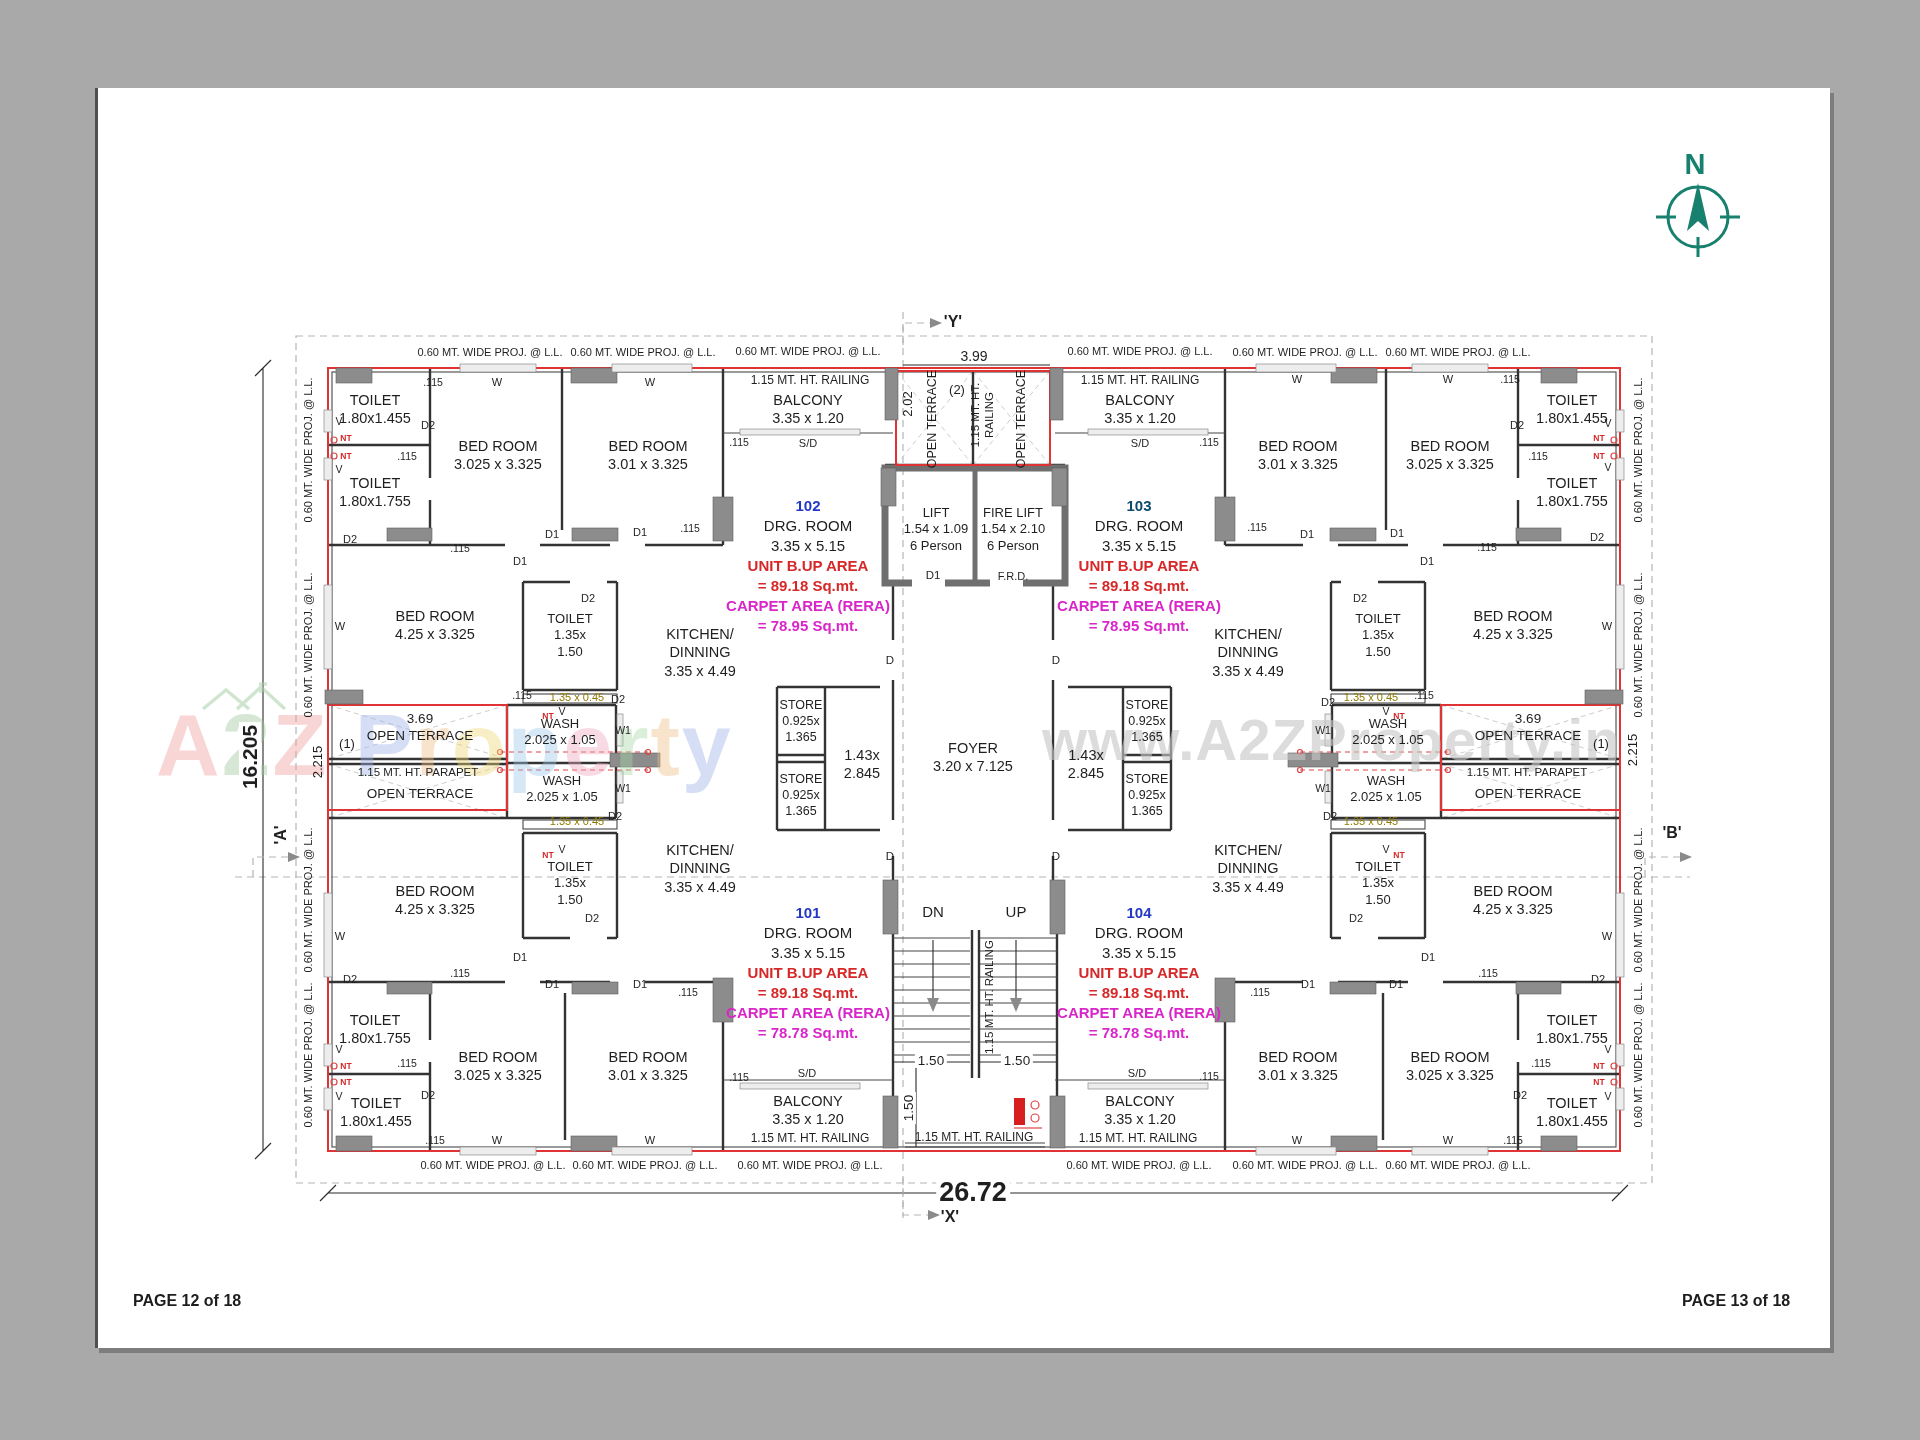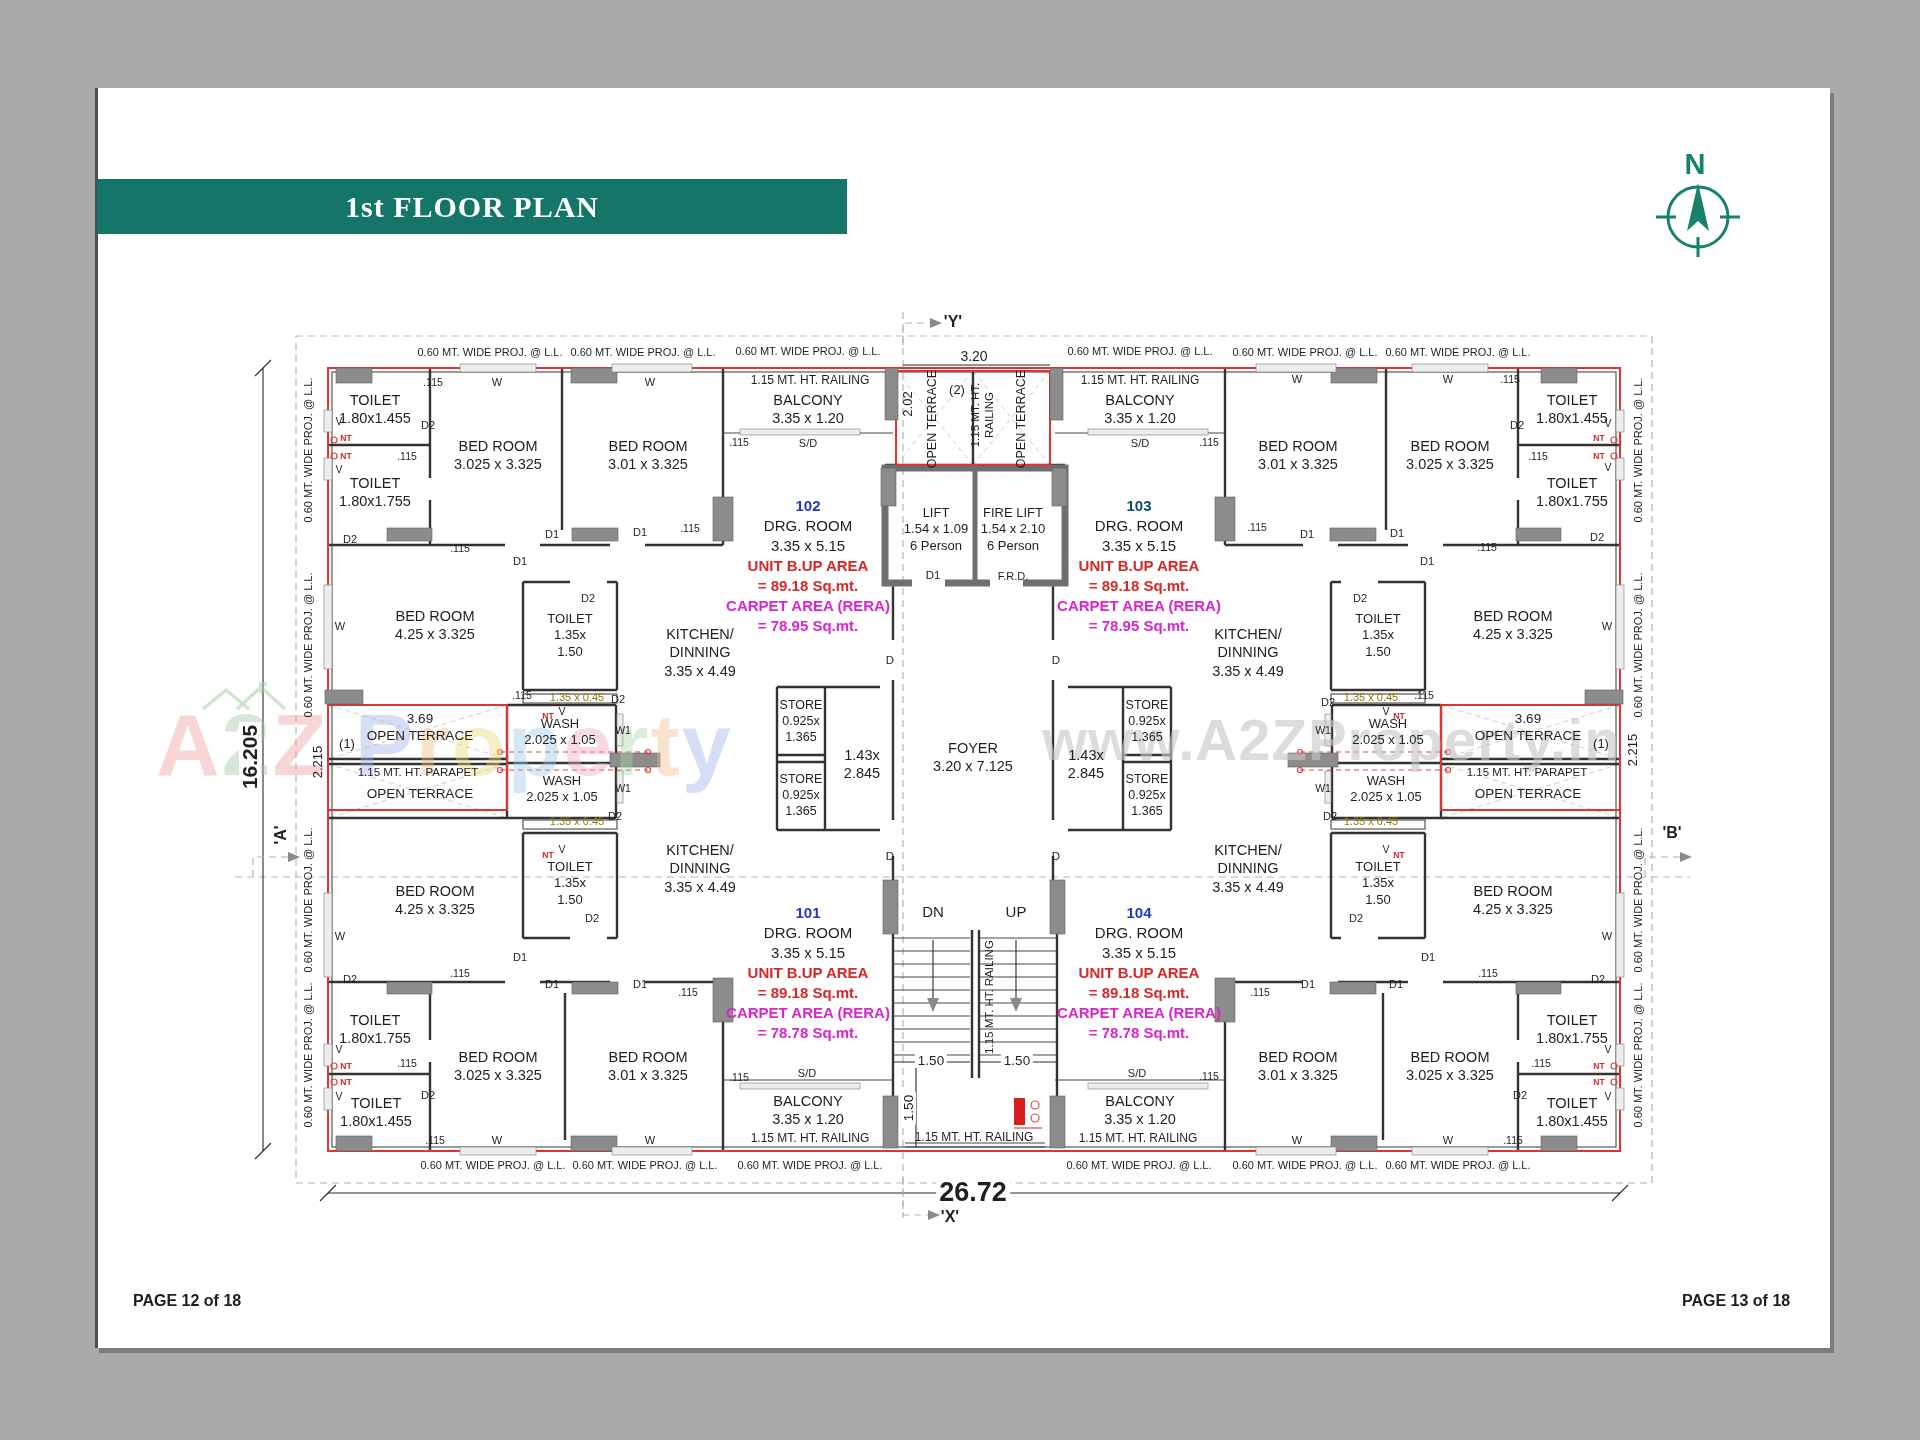--- a/index.html
+++ b/index.html
@@ -43,23 +43,20 @@
   .pageno{position:absolute;top:1292px;font-weight:bold;font-size:16px;color:#1d1d1d;}
   .pageno.l{left:133px}
   .pageno.r{left:1682px}
 </style>
 </head>
 <body>
 
 <div class="stage">
   <div class="page"></div>
 
-  <div class="banner">
-    <span>1st FLOOR PLAN</span>
-  </div>
 
   <svg class="plan" width="1920" height="1440" viewBox="0 0 1920 1440">
 
     <rect class="dash" x="296" y="336" width="1356" height="847"></rect>
 
     <path class="dash" d="M903,312 V1218 M235,877 H1690"></path>
 
     <path class="diag" d="M328,705 L507,759 M507,705 L328,759 M328,764 L507,818 M507,764 L328,818
       M1441,705 L1620,759 M1620,705 L1441,759 M1441,764 L1620,818 M1620,764 L1441,818
       M896,371 L973,465 M973,371 L896,465 M973,371 L1050,465 M1050,371 L973,465"></path>
@@ -387,21 +384,21 @@
       <span class="lbl" style="left: 309px; top: 450px; font-size: 11px; color: rgb(31, 31, 31); transform: translate(-50%, -50%) rotate(-90deg);">0.60 MT. WIDE PROJ. @ L.L.</span>
       <span class="lbl" style="left: 309px; top: 645px; font-size: 11px; color: rgb(31, 31, 31); transform: translate(-50%, -50%) rotate(-90deg);">0.60 MT. WIDE PROJ. @ L.L.</span>
       <span class="lbl" style="left: 309px; top: 900px; font-size: 11px; color: rgb(31, 31, 31); transform: translate(-50%, -50%) rotate(-90deg);">0.60 MT. WIDE PROJ. @ L.L.</span>
       <span class="lbl" style="left: 309px; top: 1055px; font-size: 11px; color: rgb(31, 31, 31); transform: translate(-50%, -50%) rotate(-90deg);">0.60 MT. WIDE PROJ. @ L.L.</span>
       <span class="lbl" style="left: 1639px; top: 450px; font-size: 11px; color: rgb(31, 31, 31); transform: translate(-50%, -50%) rotate(-90deg);">0.60 MT. WIDE PROJ. @ L.L.</span>
       <span class="lbl" style="left: 1639px; top: 645px; font-size: 11px; color: rgb(31, 31, 31); transform: translate(-50%, -50%) rotate(-90deg);">0.60 MT. WIDE PROJ. @ L.L.</span>
       <span class="lbl" style="left: 1639px; top: 900px; font-size: 11px; color: rgb(31, 31, 31); transform: translate(-50%, -50%) rotate(-90deg);">0.60 MT. WIDE PROJ. @ L.L.</span>
       <span class="lbl" style="left: 1639px; top: 1055px; font-size: 11px; color: rgb(31, 31, 31); transform: translate(-50%, -50%) rotate(-90deg);">0.60 MT. WIDE PROJ. @ L.L.</span>
       <span class="lbl b bg" style="left: 250px; top: 757px; font-size: 21px; color: rgb(31, 31, 31); transform: translate(-50%, -50%) rotate(-90deg);">16.205</span>
       <span class="lbl b bg" style="left: 973px; top: 1192px; font-size: 27px; color: rgb(31, 31, 31); transform: translate(-50%, -50%);">26.72</span>
-      <span class="lbl bg" style="left: 974px; top: 356px; font-size: 14px; color: rgb(31, 31, 31); transform: translate(-50%, -50%);">3.20</span>
+      <span class="lbl bg" style="left: 974px; top: 356px; font-size: 14px; color: rgb(31, 31, 31); transform: translate(-50%, -50%);">3.99</span>
       <span class="lbl" style="left: 318px; top: 762px; font-size: 13px; color: rgb(31, 31, 31); transform: translate(-50%, -50%) rotate(-90deg);">2.215</span>
       <span class="lbl" style="left: 1633px; top: 750px; font-size: 13px; color: rgb(31, 31, 31); transform: translate(-50%, -50%) rotate(-90deg);">2.215</span>
       <span class="lbl bg" style="left: 931px; top: 1061px; font-size: 13.5px; color: rgb(31, 31, 31); transform: translate(-50%, -50%);">1.50</span>
       <span class="lbl bg" style="left: 1017px; top: 1061px; font-size: 13.5px; color: rgb(31, 31, 31); transform: translate(-50%, -50%);">1.50</span>
       <span class="lbl bg" style="left: 909px; top: 1108px; font-size: 13.5px; color: rgb(31, 31, 31); transform: translate(-50%, -50%) rotate(-90deg);">1.50</span>
       <span class="lbl b" style="left: 953px; top: 322px; font-size: 16px; color: rgb(31, 31, 31); transform: translate(-50%, -50%);">'Y'</span>
       <span class="lbl b" style="left: 950px; top: 1217px; font-size: 16px; color: rgb(31, 31, 31); transform: translate(-50%, -50%);">'X'</span>
       <span class="lbl b" style="left: 281px; top: 835px; font-size: 16px; color: rgb(31, 31, 31); transform: translate(-50%, -50%) rotate(-90deg);">'A'</span>
       <span class="lbl b" style="left: 1672px; top: 833px; font-size: 16px; color: rgb(31, 31, 31); transform: translate(-50%, -50%);">'B'</span>
       <span class="lbl" style="left: 433px; top: 383px; font-size: 10.5px; color: rgb(31, 31, 31); transform: translate(-50%, -50%);">.115</span>

